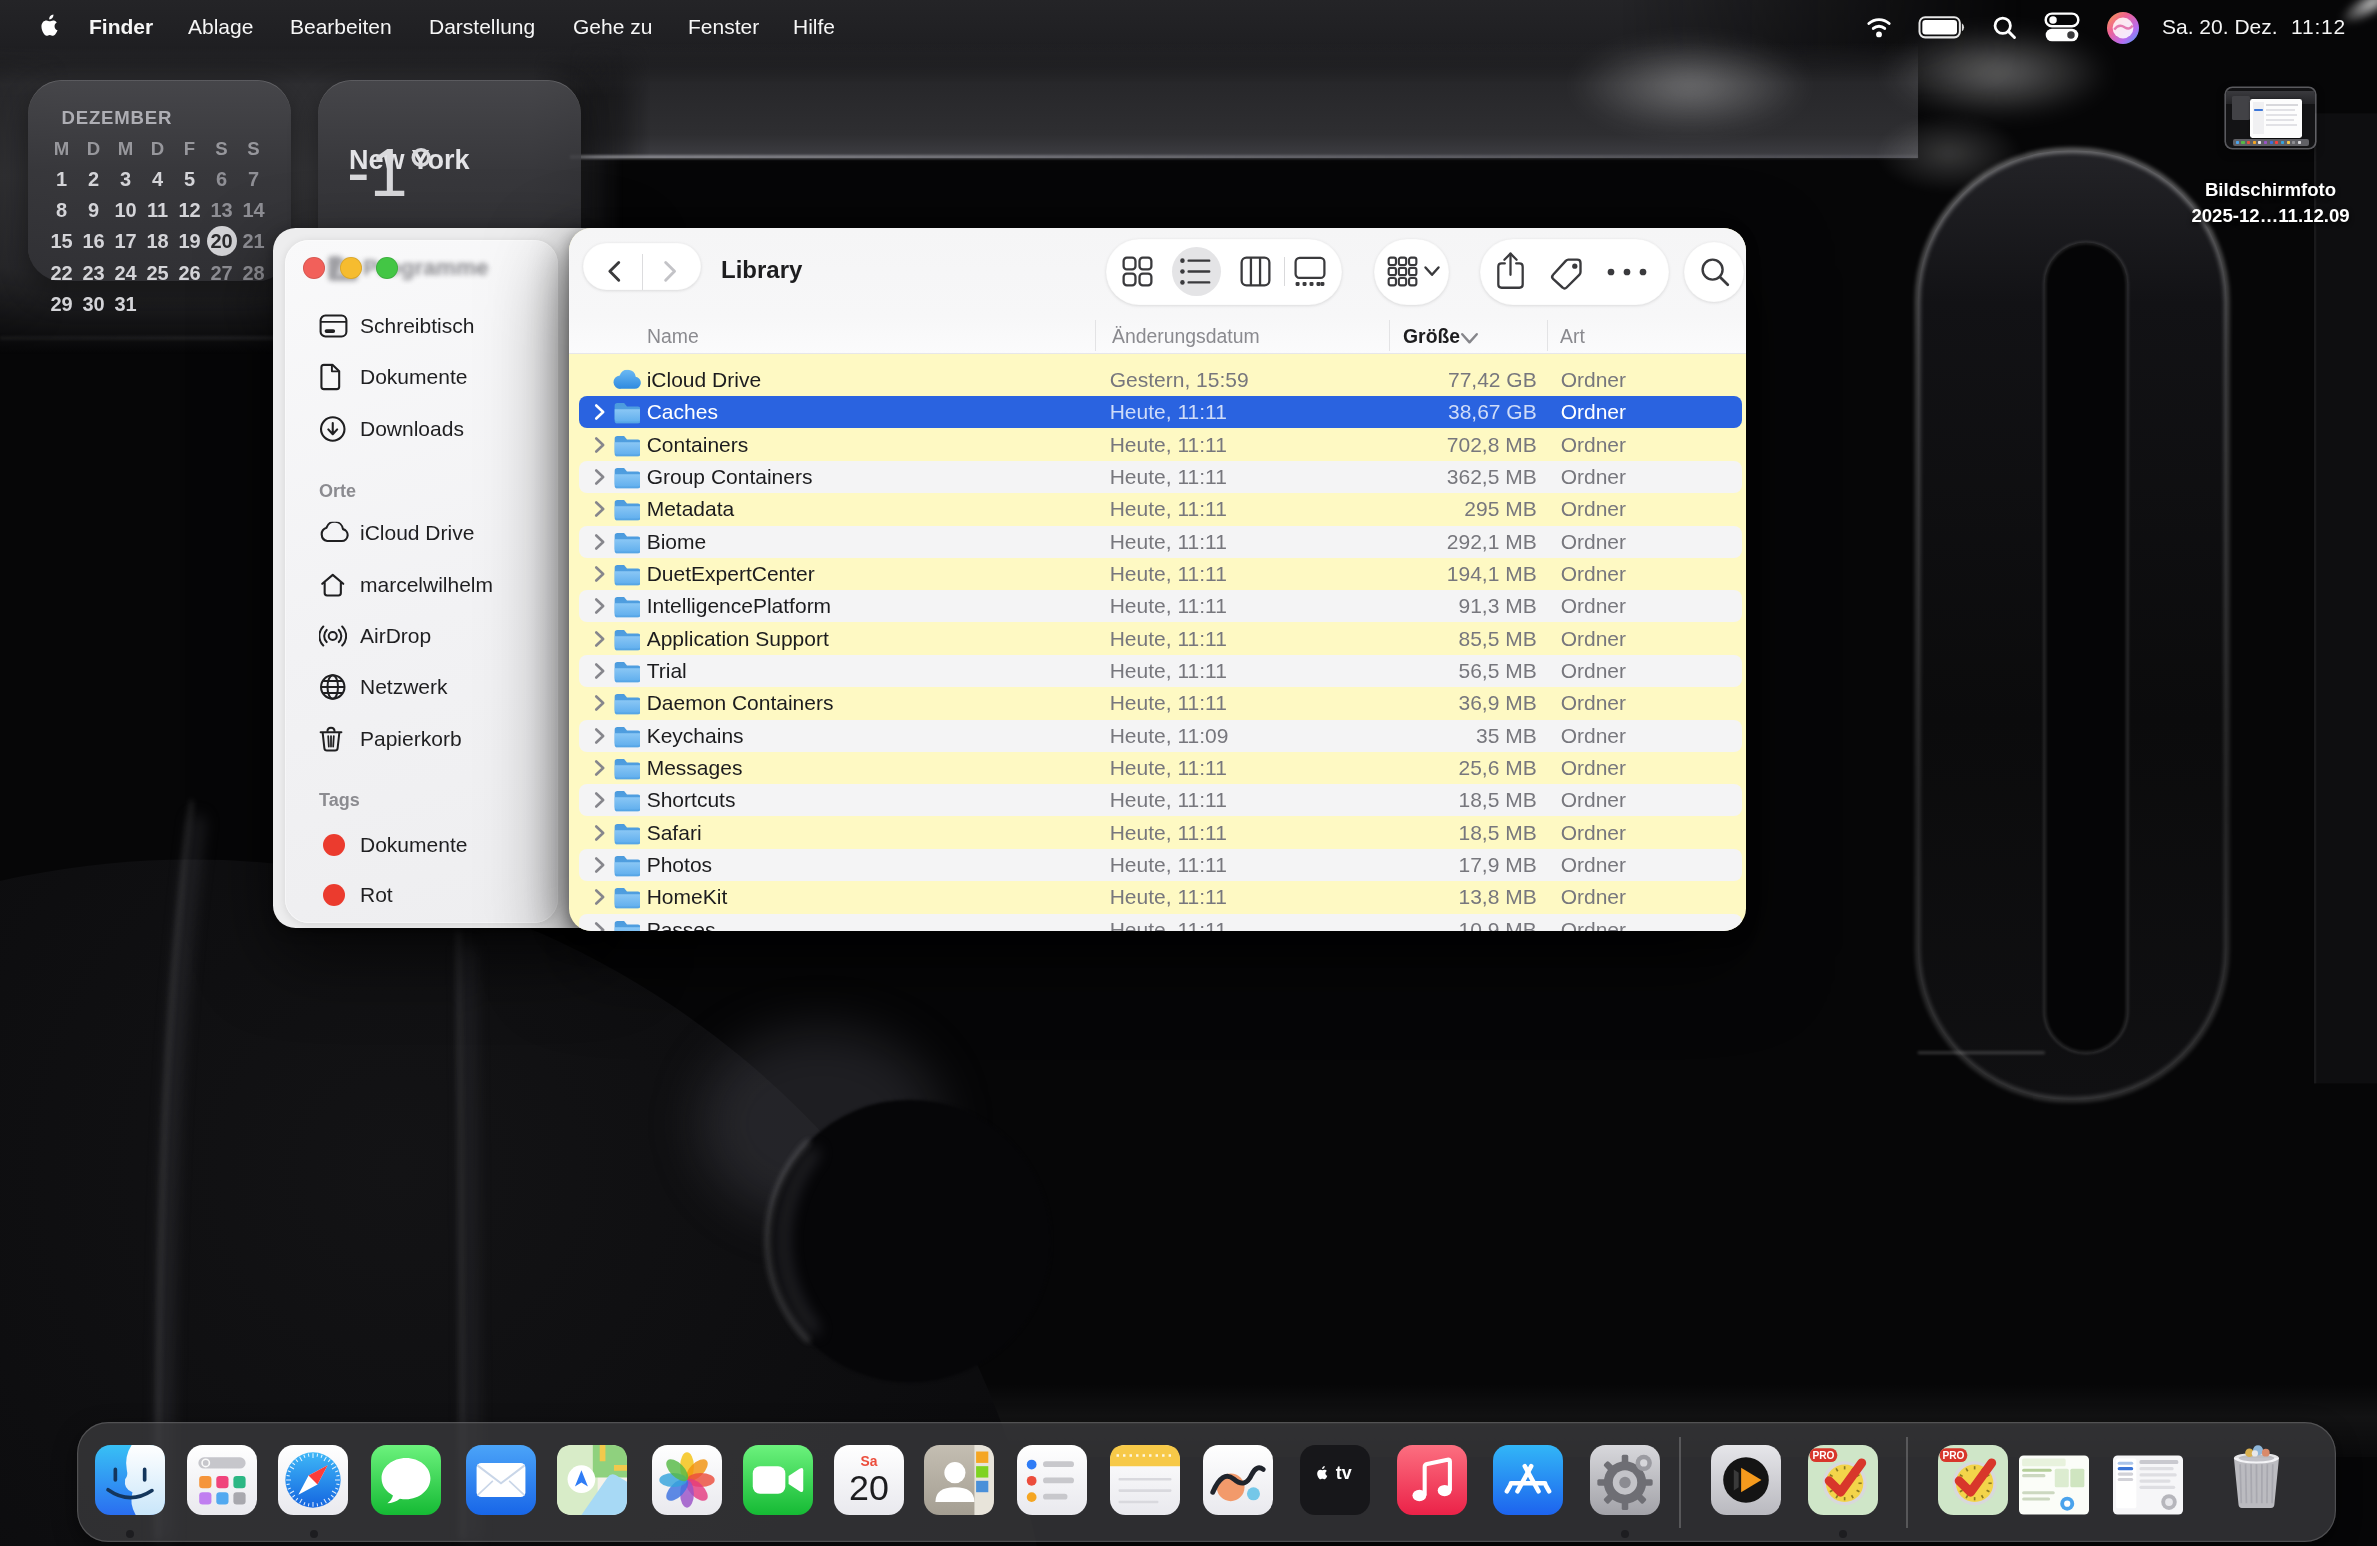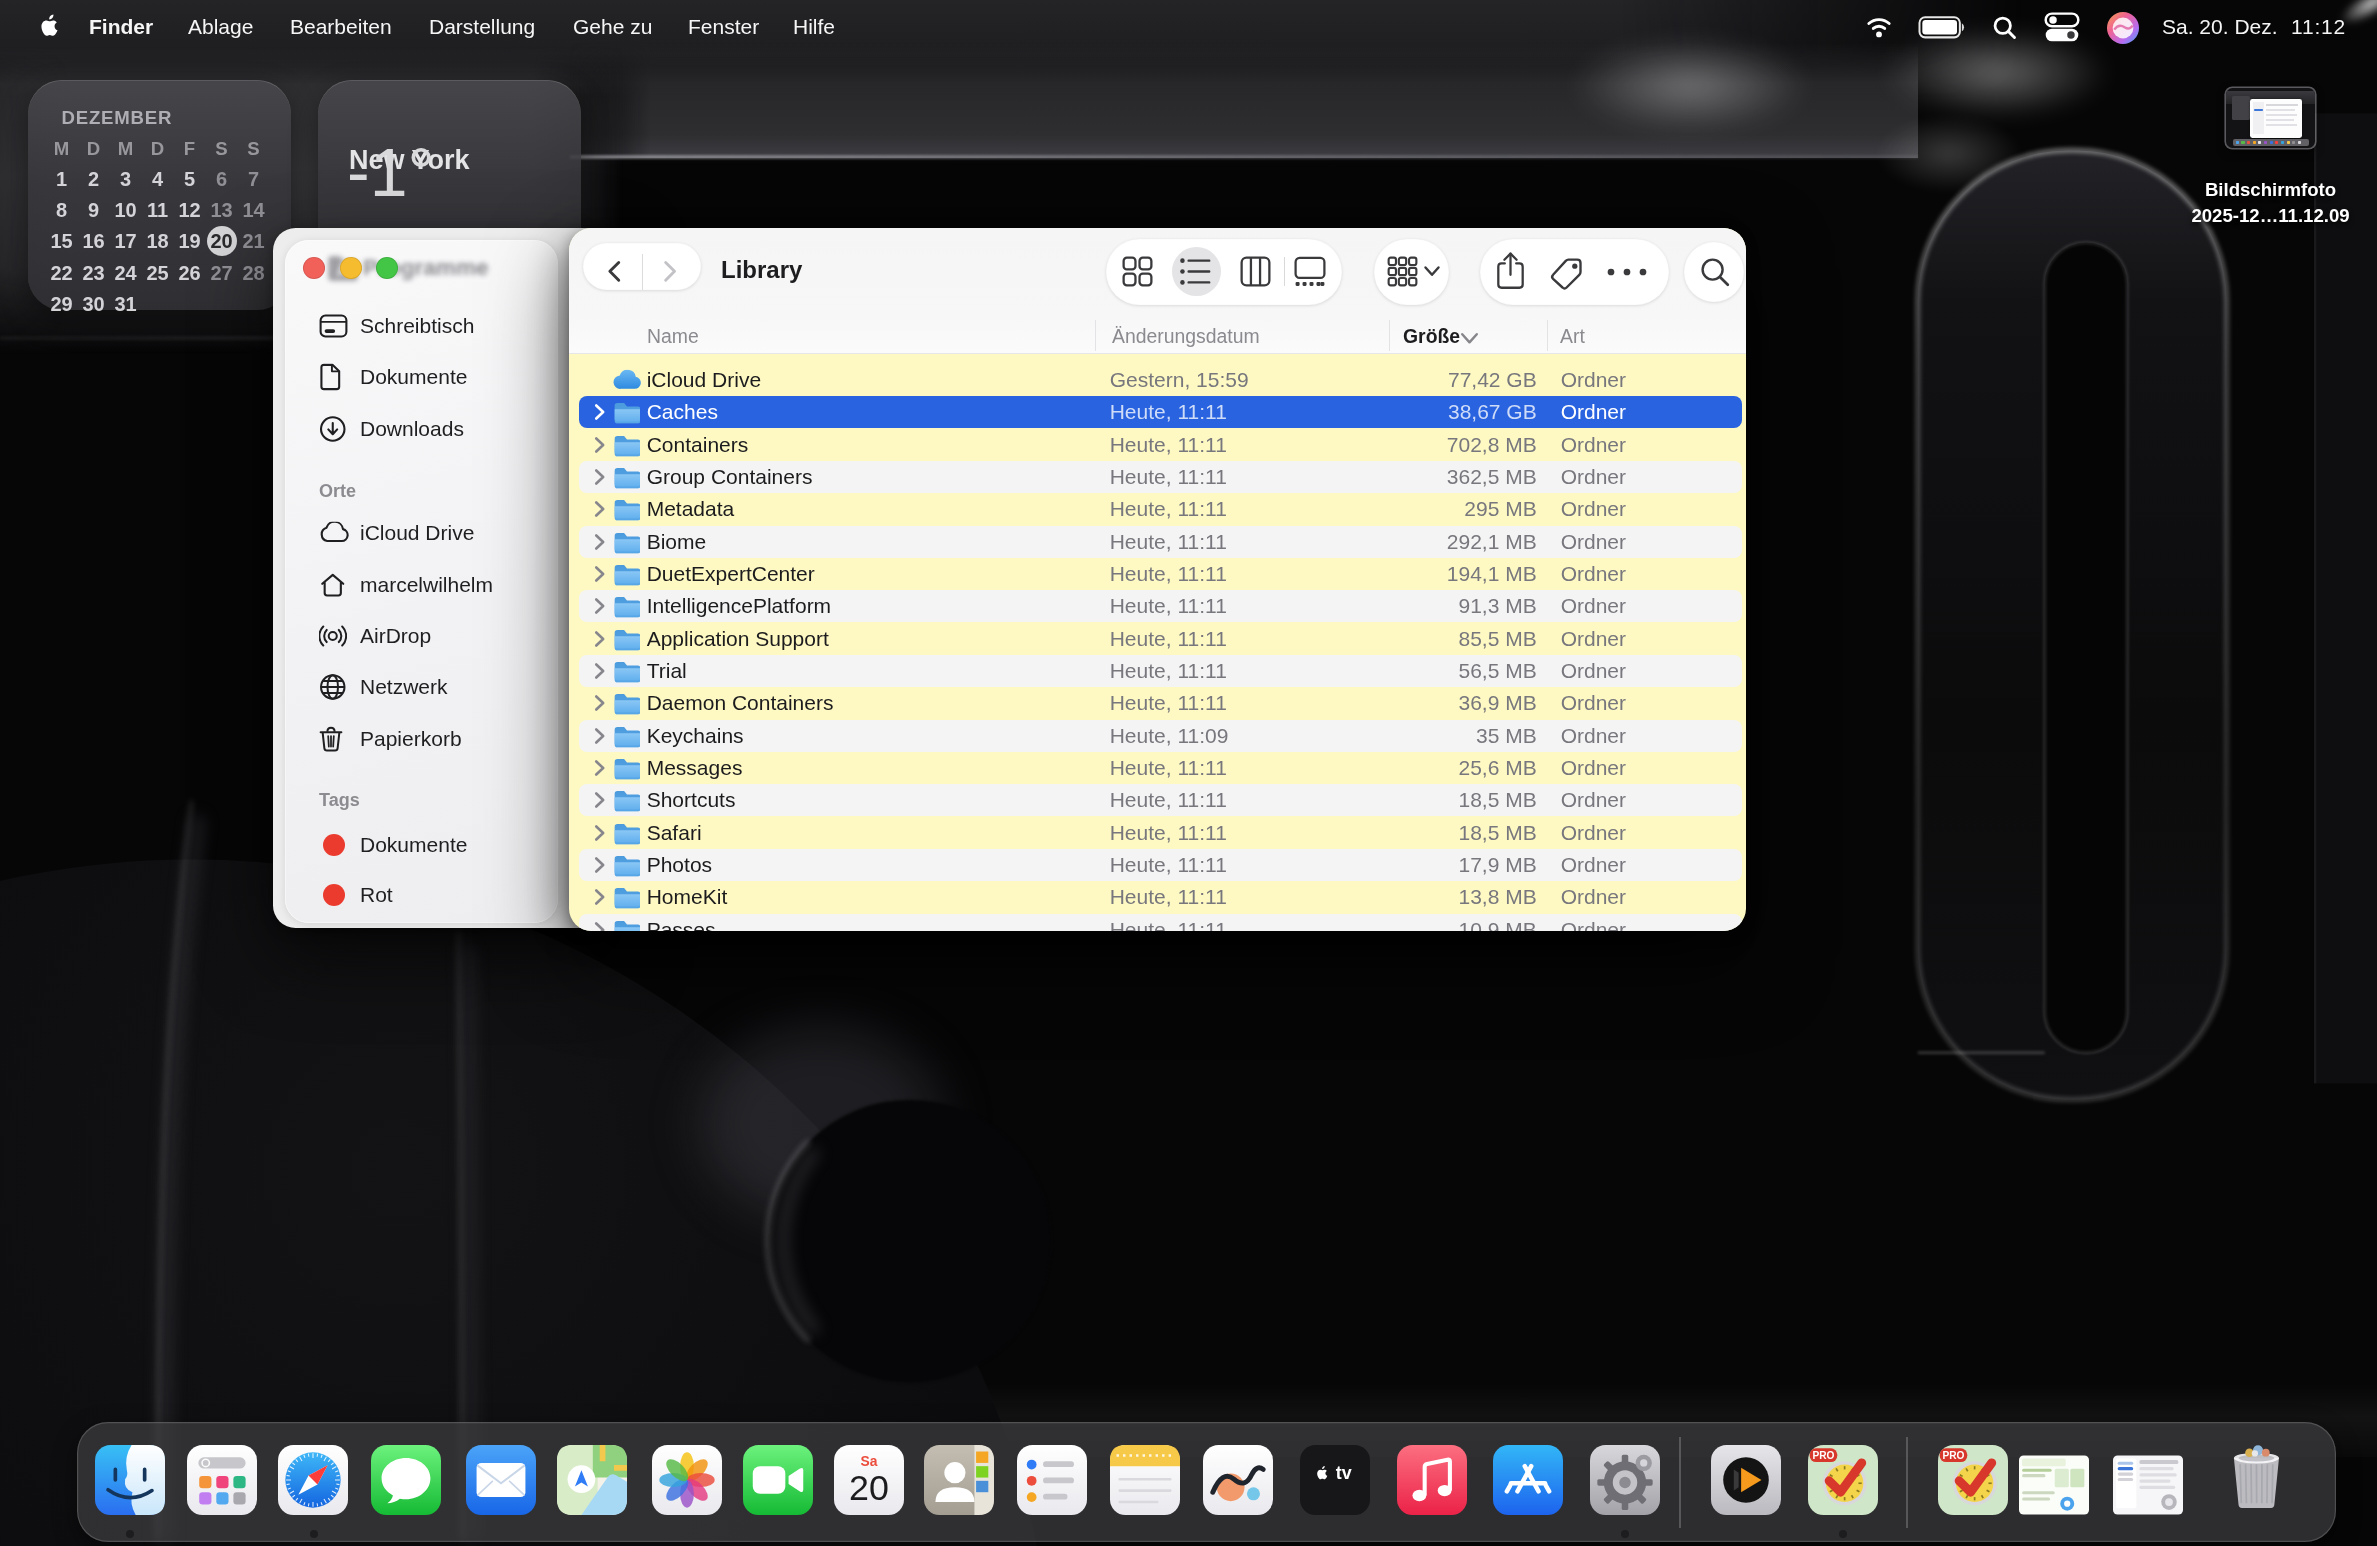--- a/index.html
+++ b/index.html
@@ -14,21 +14,21 @@
 .wallEdge{position:absolute;left:570px;top:155px;width:1348px;height:4px;background:linear-gradient(90deg, rgba(215,215,222,0.48) 0%, rgba(185,185,195,0.30) 55%, rgba(160,160,170,0.14) 100%);filter:blur(0.8px);}
 .wallEdgeL{position:absolute;left:0px;top:336px;width:598px;height:4px;background:linear-gradient(90deg, rgba(120,120,128,0.10) 0%, rgba(150,150,158,0.16) 55%, rgba(150,150,158,0) 100%);filter:blur(1.6px);}
 .glow1{position:absolute;left:1496px;top:8px;width:388px;height:154px;background:radial-gradient(ellipse 50% 50% at 50% 50%, rgba(255,255,255,0.34) 0%, rgba(255,255,255,0) 62%);filter:blur(11.3px);}
 .glow2{position:absolute;left:1811px;top:0px;width:372px;height:146px;background:radial-gradient(ellipse 50% 50% at 50% 50%, rgba(255,255,255,0.38) 0%, rgba(255,255,255,0) 62%);filter:blur(11.3px);}
 .streak{position:absolute;left:2319px;top:-14.6px;width:105px;height:37px;background:radial-gradient(ellipse 50% 50% at 50% 50%, rgba(255,255,255,0.75) 0%, rgba(255,255,255,0) 68%);filter:blur(3.2px);transform:rotate(-30deg);}
 .floor{position:absolute;left:0;top:1384px;width:2377px;height:73px;background:linear-gradient(180deg, rgba(255,255,255,0) 0%, rgba(255,255,255,0.05) 45%, rgba(255,255,255,0.015) 100%);}
 
 #menubar{position:absolute;left:0;top:0;width:2084px;height:55px;color:rgba(255,255,255,0.96);font-size:21px;padding-left:33px;}
 #menubar .mi{position:absolute;top:15.4px;white-space:nowrap;}
 
-.widget{position:absolute;width:263px;height:230px;border-radius:34px;background:linear-gradient(180deg, rgba(74,74,78,0.86) 0%, rgba(56,56,60,0.88) 45%, rgba(49,49,53,0.9) 100%);box-shadow:0 11.3px 27.5px rgba(0,0,0,0.45), inset 0 0.8px 0 rgba(255,255,255,0.16);}
+.widget{position:absolute;width:263px;height:201px;border-radius:34px;background:linear-gradient(180deg, rgba(74,74,78,0.86) 0%, rgba(56,56,60,0.88) 45%, rgba(49,49,53,0.9) 100%);box-shadow:0 11.3px 27.5px rgba(0,0,0,0.45), inset 0 0.8px 0 rgba(255,255,255,0.16);}
 #wcal{left:27.5px;top:80px;}
 #wweather{left:318px;top:80px;}
 .cal-title{position:absolute;left:34px;top:27px;font-size:18.6px;font-weight:bold;letter-spacing:0.8px;color:#aeaeb4;}
 .cd{position:absolute;width:32px;text-align:center;font-size:20px;font-weight:bold;color:#d4d4d8;}
 .cd.h{color:#97979c;font-size:18.6px;}
 .cd.w{color:#8f8f95;}
 .cd.t{color:#2a2a2c;}
 .circ20{position:absolute;width:30px;height:30px;border-radius:50%;background:#d4d4d7;}
 
 #backwin{position:absolute;left:273px;top:228px;width:340px;height:700px;background:#ededee;border-radius:22.6px;box-shadow:0 29px 73px rgba(0,0,0,0.60), 0 3.2px 11.3px rgba(0,0,0,0.35);}

